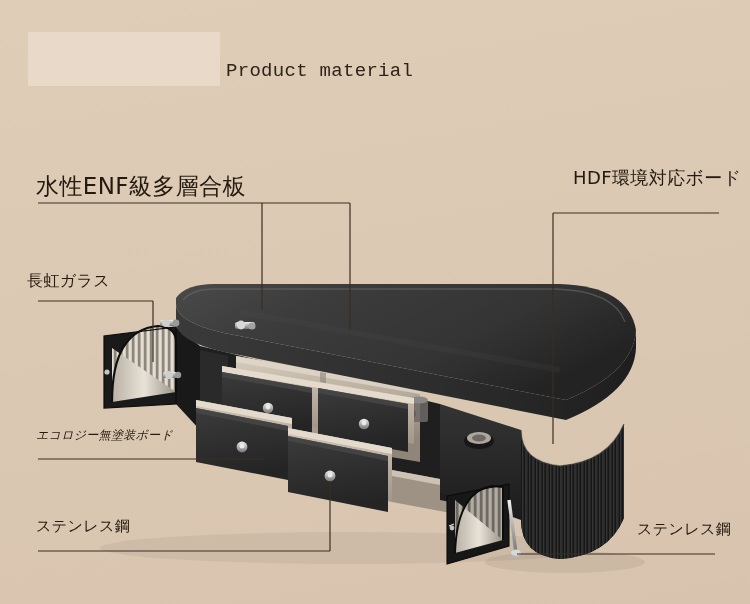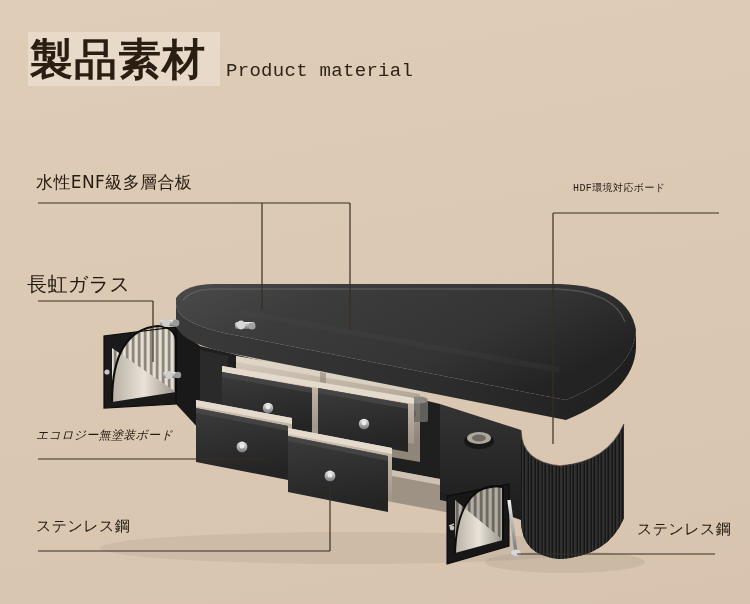--- a/index.html
+++ b/index.html
@@ -53,41 +53,40 @@
     white-space: nowrap;
   }
 
   
   .label {
     position: absolute;
     color: #241a10;
     white-space: nowrap;
     font-family: "DejaVu Sans", sans-serif;
   }
-  .lbl-plywood { left: 36px; top: 171px; font-size: 17px; font-weight: 500; letter-spacing: 0.4px; }
-  .lbl-hdf     { left: 573px; top: 181px; font-size: 10px; font-weight: 500; letter-spacing: 0.4px; font-family: Liberation Mono, monospace; }
-  .lbl-glass   { left: 27px; top: 271px; font-size: 20px; font-weight: 500; letter-spacing: 0.4px; }
+  .lbl-plywood { left: 36px; top: 171px; font-size: 23px; font-weight: 500; letter-spacing: 0.4px; }
+  .lbl-hdf     { left: 573px; top: 166px; font-size: 18px; font-weight: 500; letter-spacing: 0.4px; }
+  .lbl-glass   { left: 27px; top: 271px; font-size: 16px; font-weight: 500; letter-spacing: 0.4px; }
   .lbl-eco     { left: 36px; top: 427px; font-size: 12px; font-weight: 500; letter-spacing: 0.3px; font-style: italic; }
   .lbl-steel-l { left: 36px; top: 517px; font-size: 15px; font-weight: 500; letter-spacing: 0.4px; }
   .lbl-steel-r { left: 637px; top: 520px; font-size: 15px; font-weight: 500; letter-spacing: 0.4px; }
 
   
   .leaders { position: absolute; left: 0; top: 0; width: 750px; height: 604px; pointer-events: none; }
 
   
   .product { position: absolute; left: 0; top: 0; width: 750px; height: 604px; }
 </style>
 </head>
 <body>
 
 <div class="page">
 
   <div class="header">
     <div class="title-hl"></div>
-    <div class="title-jp">製品素材</div>
     <div class="title-en">Product material</div>
   </div>
 
   <svg class="product" viewBox="0 0 750 604" xmlns="http://www.w3.org/2000/svg">
     <defs>
       <linearGradient id="gTop" x1="0" y1="0" x2="1" y2="0.5">
         <stop offset="0%" stop-color="#4a4a4a"></stop>
         <stop offset="30%" stop-color="#3c3c3c"></stop>
         <stop offset="70%" stop-color="#343434"></stop>
         <stop offset="100%" stop-color="#232323"></stop>

